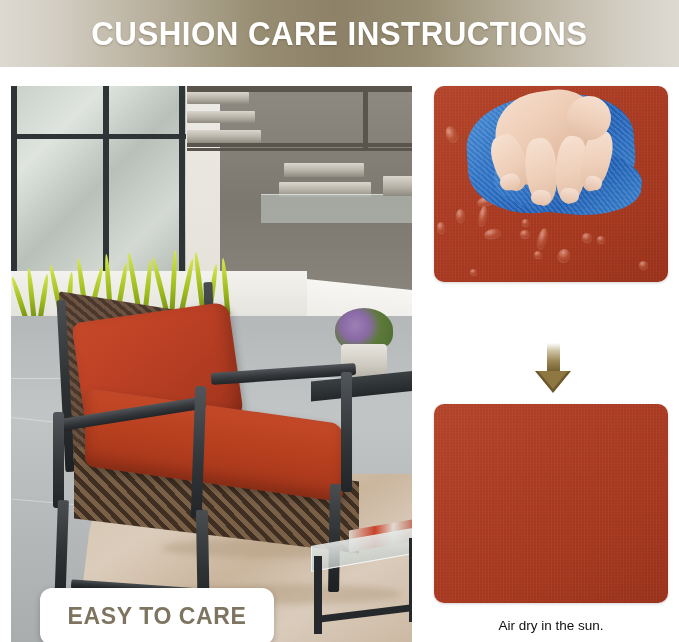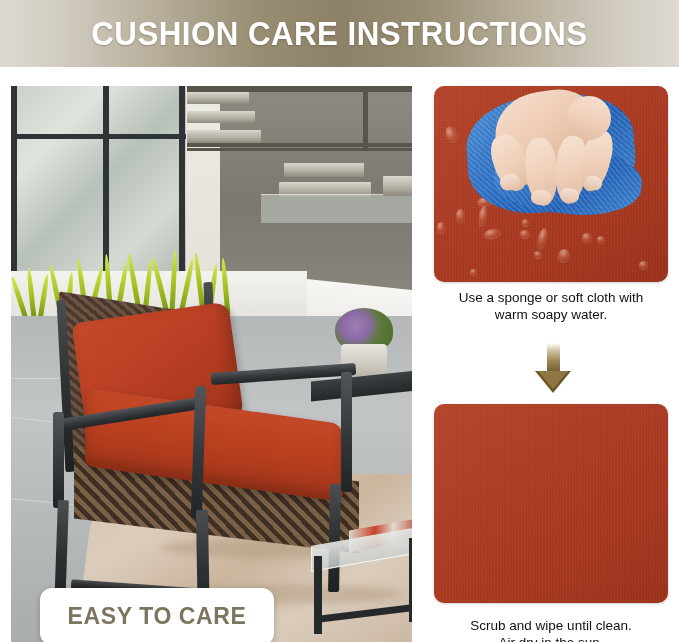--- a/index.html
+++ b/index.html
@@ -504,35 +504,30 @@
       <div class="finger" style="left:92px;top:52px;width:31px;height:68px;transform:rotate(-5deg);"></div>
       <div class="finger" style="left:122px;top:50px;width:30px;height:68px;transform:rotate(5deg);"></div>
       <div class="finger" style="left:148px;top:44px;width:28px;height:62px;transform:rotate(14deg);"></div>
       <div class="finger" style="left:133px;top:10px;width:44px;height:44px;transform:rotate(36deg);border-radius:50%;"></div>
       <div class="nail" style="left:66px;top:88px;width:20px;height:16px;transform:rotate(-16deg);"></div>
       <div class="nail" style="left:97px;top:104px;width:20px;height:15px;"></div>
       <div class="nail" style="left:126px;top:102px;width:19px;height:15px;transform:rotate(6deg);"></div>
       <div class="nail" style="left:151px;top:90px;width:17px;height:14px;transform:rotate(16deg);"></div>
     </div>
 
-    <div class="step-caption">
-      <div>Use a sponge or soft cloth with</div>
-      <div>warm soapy water.</div>
-    </div>
 
     <div class="arrow-wrap">
       <div class="arrow-down">
         <div class="arrow-shaft"></div>
         <div class="arrow-head"></div>
         <div class="arrow-head-inner"></div>
       </div>
     </div>
 
     <div class="step-photo bottom" style="position:absolute;left:0;top:318px;">
       <div class="fabric-bg"></div>
     </div>
 
     <div class="step-caption" style="position:absolute;left:0;top:524px;">
-      <div>Scrub and wipe until clean.</div>
       <div>Air dry in the sun.</div>
     </div>
   </div>
 </div>
 
 </body></html>

